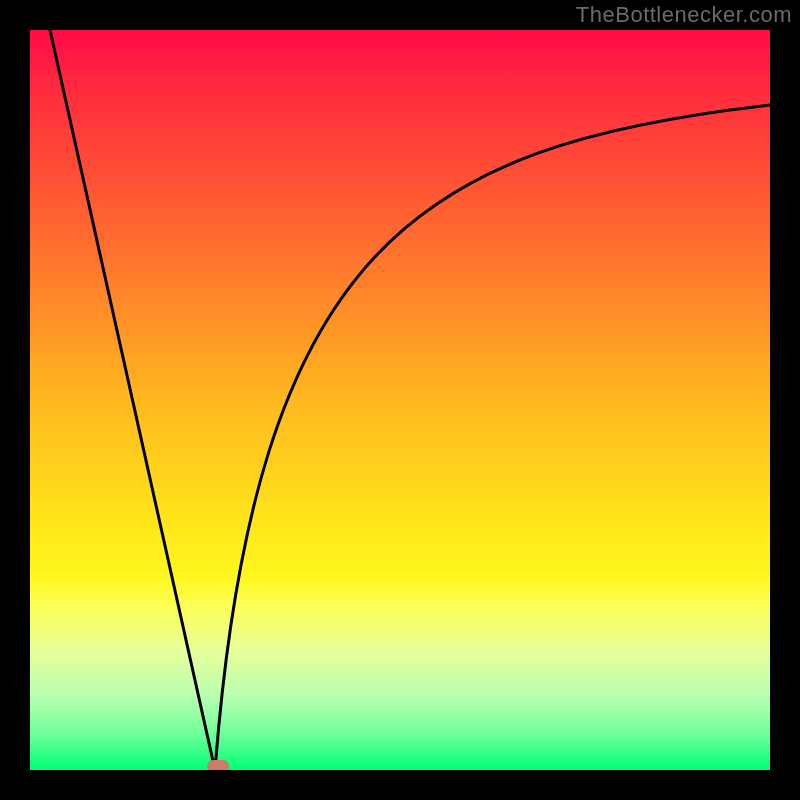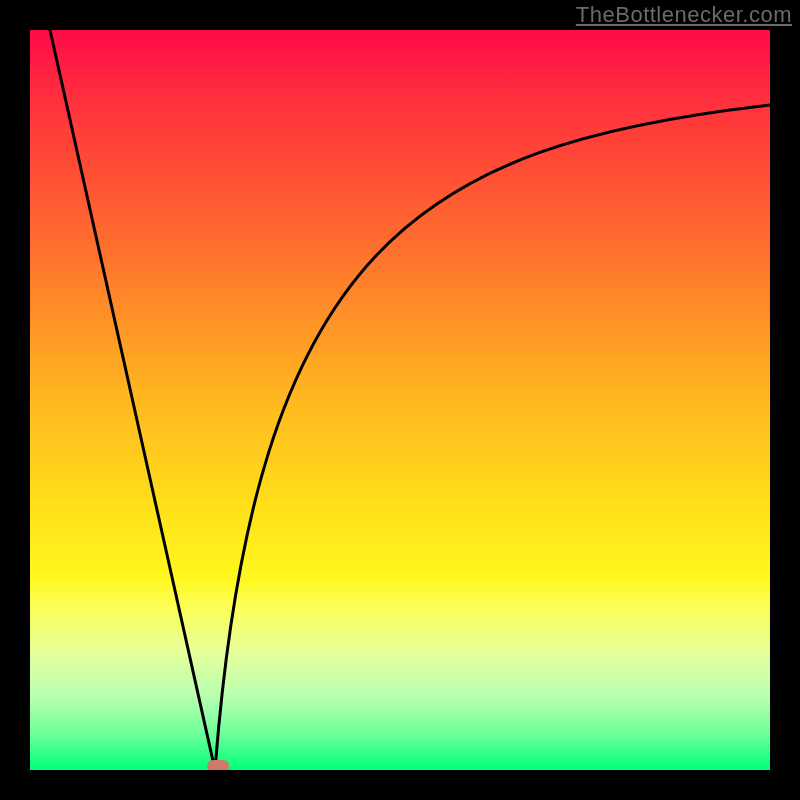--- a/index.html
+++ b/index.html
@@ -19,21 +19,20 @@
   }
   .attribution {
     position: absolute;
     top: 2px;
     right: 8px;
     color: #6a6a6a;
     font-size: 22px;
     font-weight: 400;
     letter-spacing: 0.5px;
     z-index: 10;
-    text-decoration: underline;
   }
   .plot-area {
     position: absolute;
     left: 30px;
     top: 30px;
     width: 740px;
     height: 740px;
     overflow: hidden;
   }
   .gradient {

